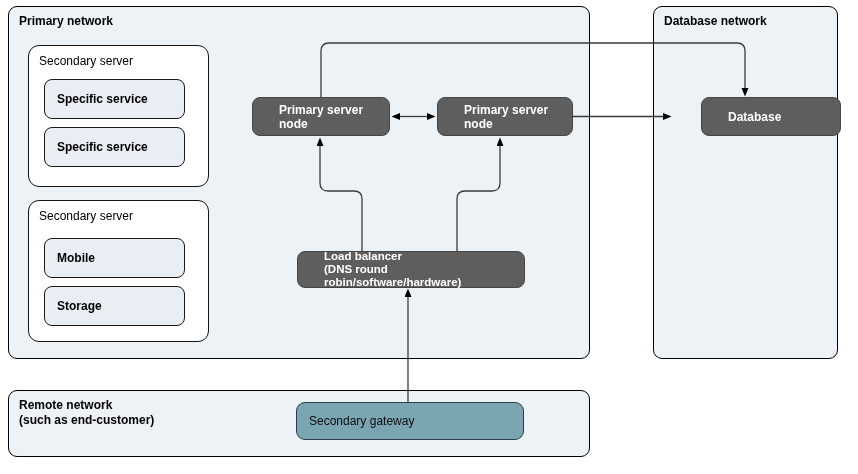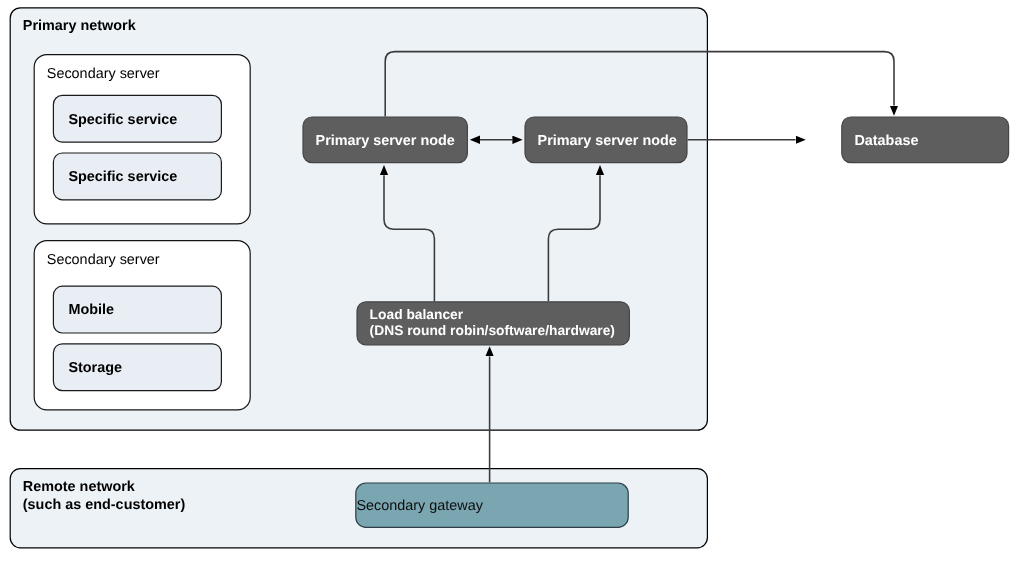--- a/index.html
+++ b/index.html
@@ -21,44 +21,47 @@
 
   
   .item{position:absolute;left:15px;width:141px;height:40px;background:#e8eef4;border:1px solid #1a1a1a;
         border-radius:8px;display:flex;align-items:center;padding-left:12px;box-sizing:border-box;
         font-size:12px;font-weight:bold;color:#000000;}
   .group-1 .item.i1{top:33px;} .group-1 .item.i2{top:81px;}
   .group-2 .item.i1{top:37px;} .group-2 .item.i2{top:85px;}
 
   
   .dark{position:absolute;background:#5e5e5e;border:1px solid #454545;border-radius:8px;
-        display:flex;flex-direction:column;justify-content:center;padding-left:10px;box-sizing:border-box;
+        display:flex;flex-direction:column;justify-content:center;padding-left:26px;box-sizing:border-box;
         color:#fff;font-weight:bold;font-size:12px;line-height:14px;}
   .node-left{left:252px;top:97px;width:138px;height:39px;}
   .node-right{left:437px;top:97px;width:136px;height:39px;}
   .db-node{left:673px;top:97px;width:140px;height:39px;margin-left:28px;}
   .lb-node{left:297px;top:251px;width:228px;height:37px;font-size:11.5px;line-height:13px;}
 
   
   .gateway{position:absolute;left:296px;top:402px;width:228px;height:38px;background:#7aa6b1;
            border:1px solid #2c3e45;border-radius:9px;display:flex;align-items:center;
-           box-sizing:border-box;font-size:12px;color:#0d0d0d;}
+           padding-left:12px;box-sizing:border-box;font-size:12px;color:#0d0d0d;}
 
   svg.wires{position:absolute;left:0;top:0;pointer-events:none;}
   .wire{fill:none;stroke:#3a3a3a;stroke-width:1.3;}
 </style>
 </head>
 <body>
 
 <div class="stage">
 
   <div class="net net-primary">
     <div class="net-label">Primary network</div>
   </div>
 
+  <div class="net net-database">
+    <div class="net-label">Database network</div>
+  </div>
 
   <div class="net net-remote">
     <div class="net-label"><span>Remote network</span><br><span>(such as end-customer)</span></div>
   </div>
 
   <div class="group group-1">
     <div class="group-label">Secondary server</div>
     <div class="item i1">Specific service</div>
     <div class="item i2">Specific service</div>
   </div>

